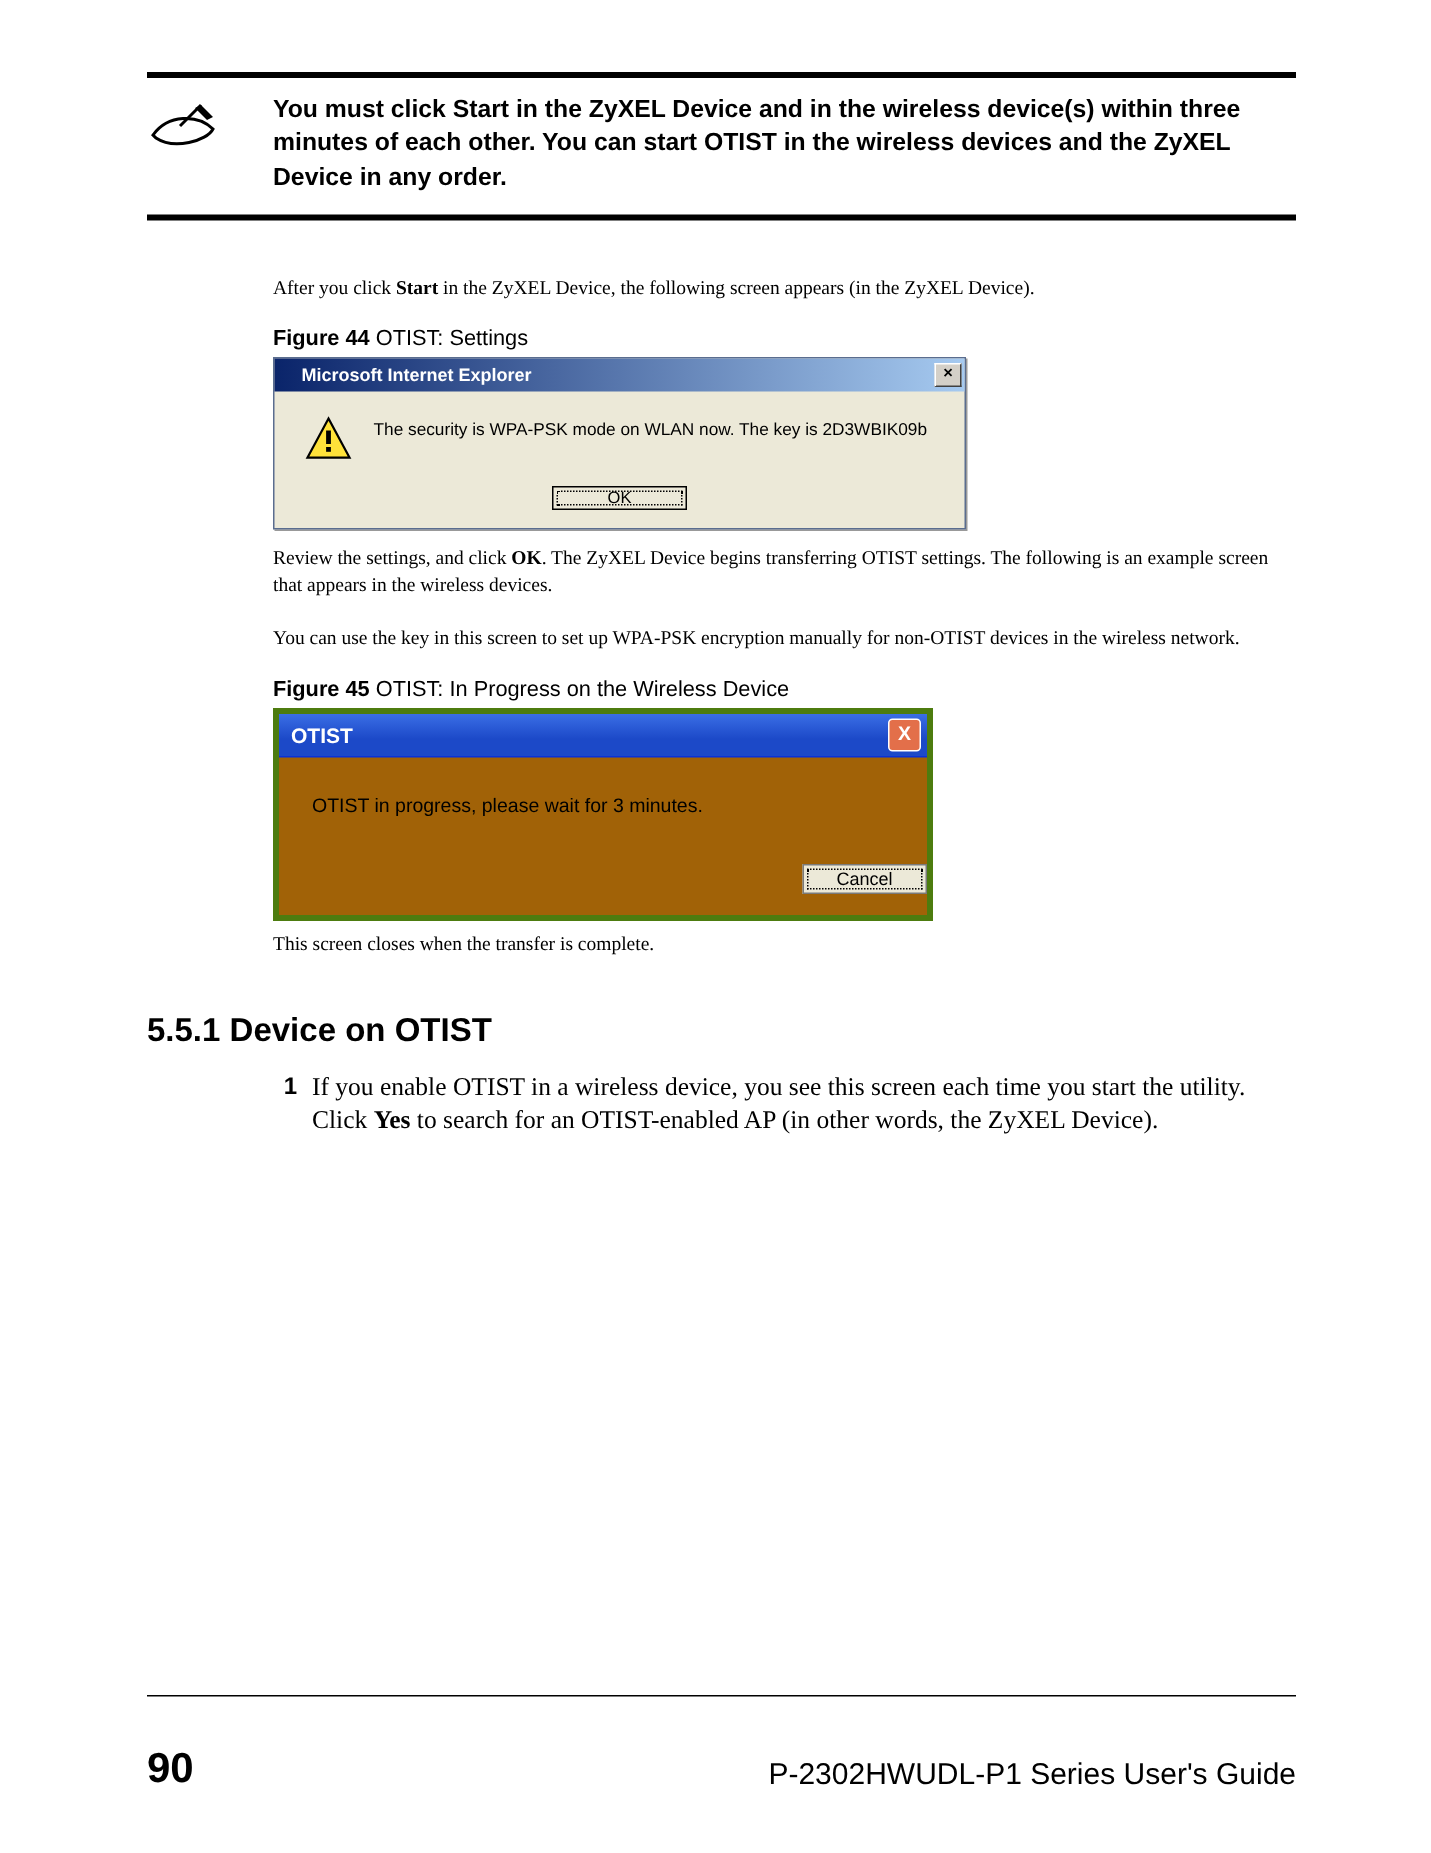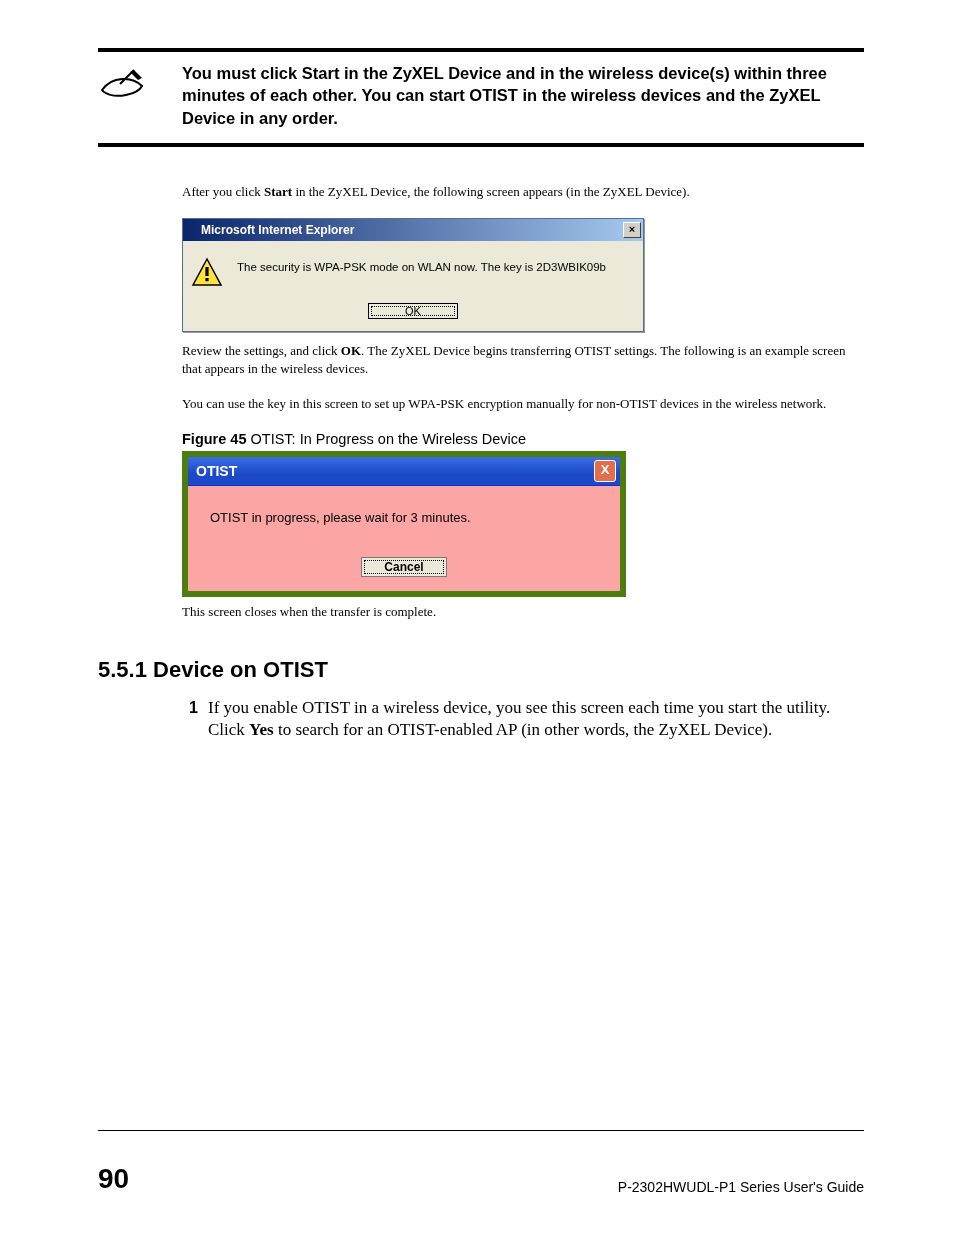--- a/index.html
+++ b/index.html
@@ -85,21 +85,21 @@
   .ie-close {
     width: 16px; height: 14px;
     background: #d4d0c8;
     border: 1px solid #fff;
     border-right-color:#404040; border-bottom-color:#404040;
     color:#000; font-family: Arial; font-size:11px; line-height:12px;
     text-align:center; font-weight:bold;
   }
   .ie-body {
     display:flex;
-    padding: 16px 10px 8px 8px;
+    padding: 16px 10px 8px 20px;
     align-items:flex-start;
     gap:14px;
   }
   .ie-msg {
     font-family: Tahoma, Arial, sans-serif;
     font-size: 11.5px;
     color:#000;
     padding-top:4px;
   }
   .ie-btnrow {
@@ -114,22 +114,22 @@
     font-size:11px;
     background:#ece9d8;
     border:1px solid #000;
     outline:1px dotted #000;
     outline-offset:-4px;
   }
 
   
   .xp-dialog {
     width: 432px;
-    border: 6px solid #4d7c0f;
-    background:#fca5a5;
+    border: 4px solid #4d7c0f;
+    background:#a16207;
     margin-bottom: 6px;
   }
   .xp-titlebar {
     height:28px;
     background: linear-gradient(to bottom, #3a6ee5, #1c49c8 60%, #1c49c8);
     border-bottom:1px solid #0831d9;
     display:flex;
     align-items:center;
     justify-content:space-between;
     padding:0 4px 0 8px;
@@ -150,23 +150,22 @@
     line-height:18px;
     text-align:center;
   }
   .xp-body {
     padding: 24px 2px 12px 22px;
     font-family: Tahoma, Arial, sans-serif;
     font-size:13px;
     color:#000;
   }
   .xp-btnrow {
-    text-align:center;
+    text-align:right;
     padding: 20px 0 14px 0;
-    font-weight: bold;
   }
   .xp-btn {
     display:inline-block;
     padding:2px 22px;
     font-family: Tahoma, Arial, sans-serif;
     font-size:12px;
     background:#ece9d8;
     border:1px solid #7a7a7a;
     outline:1px dotted #000;
     outline-offset:-4px;
@@ -207,21 +206,21 @@
     align-items:flex-end;
   }
   .page-num {
     font-family: Arial, Helvetica, sans-serif;
     font-weight:bold;
     font-size:28px;
     margin-top:24px;
   }
   .footer-right {
     font-family: Arial, Helvetica, sans-serif;
-    font-size:14px;
+    font-size:20px;
   }
 </style>
 </head>
 <body>
 
 <div class="page">
 
 
   <div class="note-block">
     <div class="note-icon-cell">
@@ -232,20 +231,23 @@
       </svg>
     </div>
     <div class="note-text">You must click Start in the ZyXEL Device and in the wireless device(s) within three minutes of each other. You can start OTIST in the wireless devices and the ZyXEL Device in any order.</div>
   </div>
 
   <div class="body-col">
     <p class="body-p">
       <span>After you click </span><b>Start</b><span> in the ZyXEL Device, the following screen appears (in the ZyXEL Device).</span>
     </p>
 
+    <p class="fig-caption">
+      <b>Figure 44</b><span>   OTIST: Settings</span>
+    </p>
 
     <div class="ie-dialog">
       <div class="ie-titlebar">
         <span>Microsoft Internet Explorer</span>
         <span class="ie-close">×</span>
       </div>
       <div class="ie-body">
         <span>
           <svg width="32" height="32" viewBox="0 0 32 32">
             <polygon points="16,2 30,28 2,28" fill="#ffe23a" stroke="#000" stroke-width="1.5"></polygon>

